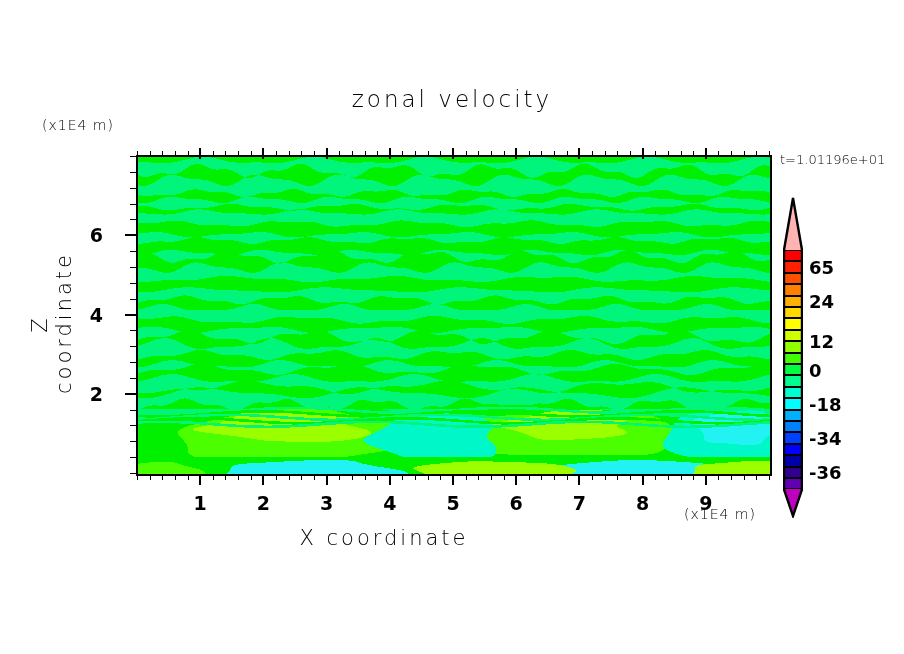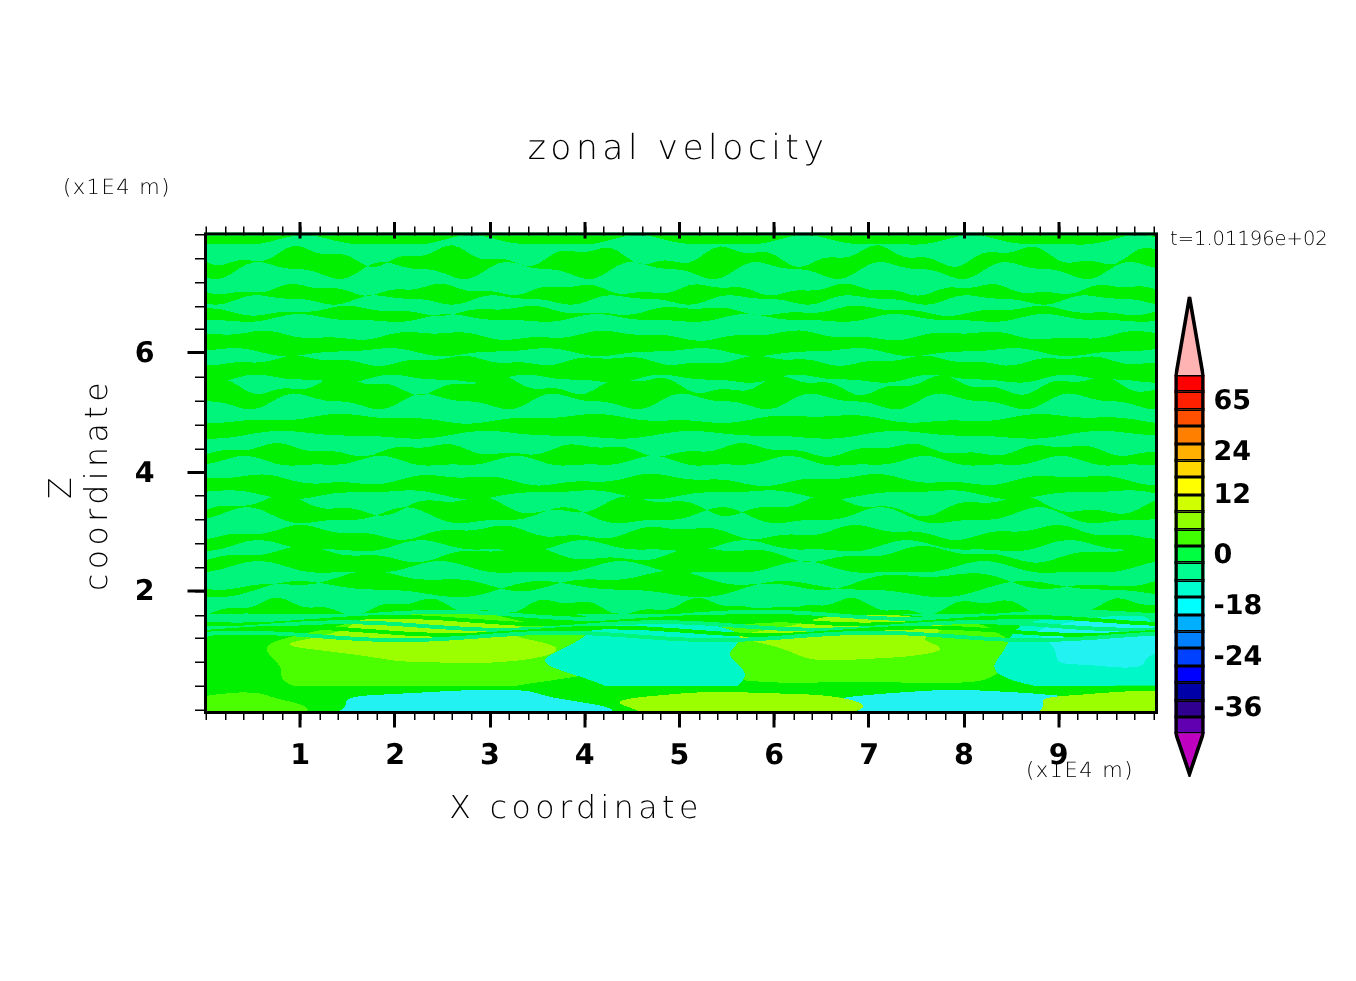--- a/index.html
+++ b/index.html
@@ -73,21 +73,21 @@
     transform:translateY(-50%);white-space:nowrap;
     font-family:"DejaVu Sans",sans-serif;
   }
 </style>
 </head>
 <body>
 
 <div id="title" class="thin">zonal velocity</div>
 <div id="unit-top" class="thin">(x1E4 m)</div>
 <div id="unit-bottom" class="thin">(x1E4 m)</div>
-<div id="timestamp" class="thin">t=1.01196e+02</div>
+<div id="timestamp" class="thin">t=1.01196e+01</div>
 <div id="xlabel" class="thin">X coordinate</div>
 <div id="ylabel" class="thin">Z coordinate</div>
 
 <div id="plot">
   <svg id="field" viewBox="0 0 632 317" preserveAspectRatio="none">
       <path d="M0.0 0.0 L632.0 0.0 L632.0 317.0 L0.0 317.0 Z" fill="#00f57a" shape-rendering="crispEdges"></path>
       <path d="M0.0 -7.6 L5.3 -6.8 L10.5 -5.5 L15.8 -3.9 L21.1 -2.4 L26.3 -1.6 L31.6 -1.6 L36.9 -2.4 L42.1 -3.6 L47.4 -4.8 L52.7 -5.5 L57.9 -5.7 L63.2 -5.5 L68.5 -5.4 L73.7 -5.8 L79.0 -6.8 L84.3 -8.1 L89.5 -9.6 L94.8 -10.5 L100.1 -10.6 L105.3 -9.8 L110.6 -8.5 L115.9 -7.0 L121.1 -5.9 L126.4 -5.3 L131.7 -5.3 L136.9 -5.5 L142.2 -5.4 L147.5 -4.9 L152.7 -3.9 L158.0 -2.7 L163.3 -1.8 L168.5 -1.5 L173.8 -2.1 L179.1 -3.5 L184.3 -5.2 L189.6 -6.7 L194.9 -7.6 L200.1 -7.9 L205.4 -7.6 L210.7 -7.4 L215.9 -7.4 L221.2 -7.9 L226.5 -8.8 L231.7 -9.7 L237.0 -10.0 L242.3 -9.6 L247.5 -8.4 L252.8 -6.6 L258.1 -4.9 L263.3 -3.7 L268.6 -3.1 L273.9 -3.3 L279.1 -3.8 L284.4 -4.2 L289.7 -4.2 L294.9 -3.7 L300.2 -3.1 L305.5 -2.7 L310.7 -2.9 L316.0 -3.9 L321.3 -5.6 L326.5 -7.4 L331.8 -8.9 L337.1 -9.6 L342.3 -9.6 L347.6 -9.0 L352.9 -8.2 L358.1 -7.7 L363.4 -7.7 L368.7 -8.0 L373.9 -8.3 L379.2 -8.3 L384.5 -7.6 L389.7 -6.2 L395.0 -4.4 L400.3 -2.8 L405.5 -1.9 L410.8 -1.8 L416.1 -2.4 L421.3 -3.5 L426.6 -4.4 L431.9 -5.0 L437.1 -5.0 L442.4 -4.8 L447.7 -4.7 L452.9 -5.1 L458.2 -6.2 L463.5 -7.7 L468.7 -9.2 L474.0 -10.3 L479.3 -10.6 L484.5 -10.0 L489.8 -8.8 L495.1 -7.5 L500.3 -6.5 L505.6 -6.0 L510.9 -6.0 L516.1 -6.2 L521.4 -6.1 L526.7 -5.4 L531.9 -4.3 L537.2 -2.9 L542.5 -1.8 L547.7 -1.4 L553.0 -1.8 L558.3 -3.0 L563.5 -4.6 L568.8 -6.0 L574.1 -6.9 L579.3 -7.1 L584.6 -7.0 L589.9 -6.8 L595.1 -7.0 L600.4 -7.7 L605.7 -8.8 L610.9 -9.8 L616.2 -10.4 L621.5 -10.1 L626.7 -8.9 L632.0 -7.3 L632.0 1.0 L626.7 0.0 L621.5 -0.4 L616.2 -0.1 L610.9 0.8 L605.7 2.1 L600.4 3.6 L595.1 4.8 L589.9 5.6 L584.6 6.0 L579.3 6.0 L574.1 5.7 L568.8 5.5 L563.5 5.4 L558.3 5.5 L553.0 5.6 L547.7 5.7 L542.5 5.5 L537.2 4.9 L531.9 3.8 L526.7 2.5 L521.4 1.1 L516.1 0.1 L510.9 -0.4 L505.6 -0.2 L500.3 0.7 L495.1 2.0 L489.8 3.4 L484.5 4.7 L479.3 5.6 L474.0 6.0 L468.7 6.0 L463.5 5.7 L458.2 5.5 L452.9 5.4 L447.7 5.4 L442.4 5.6 L437.1 5.7 L431.9 5.6 L426.6 5.0 L421.3 4.0 L416.1 2.7 L410.8 1.3 L405.5 0.2 L400.3 -0.4 L395.0 -0.2 L389.7 0.5 L384.5 1.8 L379.2 3.2 L373.9 4.5 L368.7 5.5 L363.4 5.9 L358.1 6.0 L352.9 5.8 L347.6 5.5 L342.3 5.4 L337.1 5.4 L331.8 5.6 L326.5 5.7 L321.3 5.6 L316.0 5.1 L310.7 4.1 L305.5 2.8 L300.2 1.5 L294.9 0.3 L289.7 -0.3 L284.4 -0.3 L279.1 0.4 L273.9 1.6 L268.6 3.1 L263.3 4.4 L258.1 5.4 L252.8 5.9 L247.5 6.0 L242.3 5.8 L237.0 5.5 L231.7 5.4 L226.5 5.4 L221.2 5.6 L215.9 5.7 L210.7 5.6 L205.4 5.2 L200.1 4.3 L194.9 3.0 L189.6 1.6 L184.3 0.4 L179.1 -0.3 L173.8 -0.3 L168.5 0.3 L163.3 1.5 L158.0 2.9 L152.7 4.2 L147.5 5.3 L142.2 5.9 L136.9 6.0 L131.7 5.8 L126.4 5.6 L121.1 5.4 L115.9 5.4 L110.6 5.6 L105.3 5.7 L100.1 5.7 L94.8 5.3 L89.5 4.4 L84.3 3.2 L79.0 1.8 L73.7 0.6 L68.5 -0.2 L63.2 -0.4 L57.9 0.2 L52.7 1.3 L47.4 2.7 L42.1 4.1 L36.9 5.2 L31.6 5.8 L26.3 6.0 L21.1 5.9 L15.8 5.6 L10.5 5.4 L5.3 5.4 L0.0 5.5 Z" fill="#00f000" shape-rendering="crispEdges"></path>
       <path d="M0.0 17.8 L5.3 19.9 L10.5 19.6 L15.8 17.9 L21.1 16.5 L26.3 16.3 L31.6 17.0 L36.9 17.1 L42.1 15.4 L47.4 12.1 L52.7 8.6 L57.9 6.8 L63.2 7.5 L68.5 9.7 L73.7 11.8 L79.0 12.6 L84.3 12.3 L89.5 12.3 L94.8 13.8 L100.1 16.8 L105.3 19.9 L110.6 21.3 L115.9 20.2 L121.1 17.4 L126.4 14.7 L131.7 13.4 L136.9 13.5 L142.2 13.7 L147.5 12.5 L152.7 10.0 L158.0 7.4 L163.3 6.5 L168.5 8.0 L173.8 11.3 L179.1 14.4 L184.3 16.0 L189.6 15.9 L194.9 15.5 L200.1 16.1 L205.4 18.0 L210.7 20.1 L215.9 20.6 L221.2 18.7 L226.5 15.1 L231.7 11.7 L237.0 10.0 L242.3 10.2 L247.5 11.0 L252.8 11.0 L258.1 9.8 L263.3 8.3 L268.6 8.2 L273.9 10.3 L279.1 14.0 L284.4 17.5 L289.7 19.2 L294.9 18.7 L300.2 17.3 L305.5 16.6 L310.7 17.2 L316.0 18.1 L321.3 18.0 L326.5 15.8 L331.8 12.1 L337.1 8.7 L342.3 7.3 L347.6 8.2 L352.9 10.1 L358.1 11.6 L363.4 11.6 L368.7 11.1 L373.9 11.3 L379.2 13.4 L384.5 16.9 L389.7 20.0 L395.0 21.1 L400.3 19.7 L405.5 17.2 L410.8 15.1 L416.1 14.5 L421.3 14.8 L426.6 14.6 L431.9 12.8 L437.1 9.8 L442.4 7.1 L447.7 6.4 L452.9 8.2 L458.2 11.3 L463.5 13.9 L468.7 14.9 L474.0 14.6 L479.3 14.6 L484.5 15.9 L489.8 18.4 L495.1 20.6 L500.3 20.9 L505.6 18.7 L510.9 15.1 L516.1 12.2 L521.4 11.0 L526.7 11.3 L531.9 11.8 L537.2 11.0 L542.5 9.2 L547.7 7.5 L553.0 7.7 L558.3 10.2 L563.5 13.9 L568.8 17.1 L574.1 18.3 L579.3 17.7 L584.6 16.8 L589.9 16.8 L595.1 18.0 L600.4 19.2 L605.7 18.7 L610.9 16.0 L616.2 12.2 L621.5 9.0 L626.7 8.0 L632.0 9.0 L632.0 21.6 L626.7 20.2 L621.5 18.6 L616.2 17.6 L610.9 18.1 L605.7 20.2 L600.4 23.5 L595.1 26.8 L589.9 28.8 L584.6 29.0 L579.3 27.6 L574.1 25.6 L568.8 23.7 L563.5 22.7 L558.3 22.4 L553.0 22.1 L547.7 21.3 L542.5 19.8 L537.2 18.3 L531.9 17.6 L526.7 18.5 L521.4 21.0 L516.1 24.3 L510.9 27.4 L505.6 29.0 L500.3 28.8 L495.1 27.2 L489.8 25.1 L484.5 23.4 L479.3 22.6 L474.0 22.3 L468.7 22.0 L463.5 21.0 L458.2 19.5 L452.9 18.0 L447.7 17.6 L442.4 18.9 L437.1 21.7 L431.9 25.1 L426.6 27.9 L421.3 29.1 L416.1 28.5 L410.8 26.7 L405.5 24.6 L400.3 23.1 L395.0 22.5 L389.7 22.3 L384.5 21.8 L379.2 20.7 L373.9 19.1 L368.7 17.8 L363.4 17.8 L358.1 19.5 L352.9 22.5 L347.6 25.9 L342.3 28.4 L337.1 29.2 L331.8 28.2 L326.5 26.2 L321.3 24.2 L316.0 22.9 L310.7 22.4 L305.5 22.2 L300.2 21.6 L294.9 20.3 L289.7 18.7 L284.4 17.7 L279.1 18.0 L273.9 20.1 L268.6 23.3 L263.3 26.6 L258.1 28.7 L252.8 29.1 L247.5 27.8 L242.3 25.7 L237.0 23.8 L231.7 22.8 L226.5 22.4 L221.2 22.1 L215.9 21.4 L210.7 19.9 L205.4 18.4 L200.1 17.6 L194.9 18.4 L189.6 20.8 L184.3 24.1 L179.1 27.2 L173.8 29.0 L168.5 28.9 L163.3 27.3 L158.0 25.2 L152.7 23.5 L147.5 22.6 L142.2 22.4 L136.9 22.0 L131.7 21.1 L126.4 19.6 L121.1 18.1 L115.9 17.6 L110.6 18.8 L105.3 21.5 L100.1 24.9 L94.8 27.8 L89.5 29.1 L84.3 28.6 L79.0 26.8 L73.7 24.7 L68.5 23.2 L63.2 22.5 L57.9 22.3 L52.7 21.9 L47.4 20.8 L42.1 19.2 L36.9 17.9 L31.6 17.7 L26.3 19.3 L21.1 22.3 L15.8 25.7 L10.5 28.3 L5.3 29.2 L0.0 28.3 Z" fill="#00f000" shape-rendering="crispEdges"></path>
       <path d="M0.0 37.8 L5.3 39.2 L10.5 39.2 L15.8 38.3 L21.1 37.5 L26.3 37.5 L31.6 37.9 L36.9 37.9 L42.1 36.6 L47.4 34.5 L52.7 32.7 L57.9 32.2 L63.2 33.0 L68.5 34.4 L73.7 35.2 L79.0 35.2 L84.3 35.0 L89.5 35.6 L94.8 37.2 L100.1 39.1 L105.3 40.1 L110.6 39.7 L115.9 38.1 L121.1 36.6 L126.4 35.9 L131.7 36.0 L136.9 36.0 L142.2 35.1 L147.5 33.5 L152.7 32.2 L158.0 32.1 L163.3 33.5 L168.5 35.5 L173.8 36.9 L179.1 37.2 L184.3 36.9 L189.6 37.1 L194.9 38.0 L200.1 39.3 L205.4 39.8 L210.7 38.9 L215.9 36.9 L221.2 34.9 L226.5 34.0 L231.7 34.1 L237.0 34.6 L242.3 34.4 L247.5 33.5 L252.8 32.8 L258.1 33.2 L263.3 34.9 L268.6 37.1 L273.9 38.7 L279.1 38.9 L284.4 38.2 L289.7 37.6 L294.9 37.8 L300.2 38.4 L305.5 38.5 L310.7 37.4 L316.0 35.2 L321.3 33.2 L326.5 32.5 L331.8 33.1 L337.1 34.2 L342.3 34.8 L347.6 34.7 L352.9 34.4 L358.1 34.9 L363.4 36.5 L368.7 38.6 L373.9 39.9 L379.2 39.7 L384.5 38.4 L389.7 37.1 L395.0 36.5 L400.3 36.7 L405.5 36.6 L410.8 35.7 L416.1 33.9 L421.3 32.3 L426.6 32.0 L431.9 33.1 L437.1 34.9 L442.4 36.2 L447.7 36.5 L452.9 36.3 L458.2 36.6 L463.5 37.7 L468.7 39.3 L474.0 40.1 L479.3 39.4 L484.5 37.5 L489.8 35.6 L495.1 34.6 L500.3 34.7 L505.6 35.0 L510.9 34.6 L516.1 33.5 L521.4 32.5 L526.7 32.6 L531.9 34.2 L537.2 36.4 L542.5 38.0 L547.7 38.4 L553.0 37.9 L558.3 37.6 L563.5 38.0 L568.8 38.8 L574.1 39.1 L579.3 38.1 L584.6 36.0 L589.9 33.9 L595.1 32.9 L600.4 33.2 L605.7 34.1 L610.9 34.5 L616.2 34.2 L621.5 33.8 L626.7 34.2 L632.0 35.8 L632.0 45.7 L626.7 44.5 L621.5 43.3 L616.2 42.5 L610.9 42.2 L605.7 42.1 L600.4 41.7 L595.1 41.0 L589.9 40.2 L584.6 39.8 L579.3 40.4 L574.1 41.9 L568.8 43.9 L563.5 45.5 L558.3 46.2 L553.0 45.7 L547.7 44.5 L542.5 43.3 L537.2 42.5 L531.9 42.2 L526.7 42.1 L521.4 41.7 L516.1 41.0 L510.9 40.1 L505.6 39.8 L500.3 40.4 L495.1 41.9 L489.8 43.9 L484.5 45.5 L479.3 46.2 L474.0 45.7 L468.7 44.5 L463.5 43.2 L458.2 42.5 L452.9 42.2 L447.7 42.1 L442.4 41.7 L437.1 41.0 L431.9 40.1 L426.6 39.8 L421.3 40.4 L416.1 42.0 L410.8 44.0 L405.5 45.6 L400.3 46.2 L395.0 45.6 L389.7 44.4 L384.5 43.2 L379.2 42.5 L373.9 42.2 L368.7 42.1 L363.4 41.7 L358.1 40.9 L352.9 40.1 L347.6 39.8 L342.3 40.4 L337.1 42.0 L331.8 44.0 L326.5 45.6 L321.3 46.2 L316.0 45.6 L310.7 44.4 L305.5 43.2 L300.2 42.4 L294.9 42.2 L289.7 42.1 L284.4 41.7 L279.1 40.9 L273.9 40.1 L268.6 39.8 L263.3 40.5 L258.1 42.1 L252.8 44.1 L247.5 45.6 L242.3 46.2 L237.0 45.6 L231.7 44.4 L226.5 43.2 L221.2 42.4 L215.9 42.2 L210.7 42.1 L205.4 41.7 L200.1 40.9 L194.9 40.1 L189.6 39.8 L184.3 40.5 L179.1 42.1 L173.8 44.1 L168.5 45.6 L163.3 46.2 L158.0 45.6 L152.7 44.3 L147.5 43.1 L142.2 42.4 L136.9 42.2 L131.7 42.1 L126.4 41.7 L121.1 40.9 L115.9 40.1 L110.6 39.8 L105.3 40.5 L100.1 42.2 L94.8 44.1 L89.5 45.7 L84.3 46.2 L79.0 45.5 L73.7 44.3 L68.5 43.1 L63.2 42.4 L57.9 42.2 L52.7 42.1 L47.4 41.6 L42.1 40.9 L36.9 40.0 L31.6 39.8 L26.3 40.6 L21.1 42.2 L15.8 44.2 L10.5 45.7 L5.3 46.2 L0.0 45.5 Z" fill="#00f000" shape-rendering="crispEdges"></path>
       <path d="M0.0 48.6 L5.3 48.7 L10.5 49.4 L15.8 50.7 L21.1 52.2 L26.3 53.2 L31.6 53.5 L36.9 53.0 L42.1 52.1 L47.4 51.2 L52.7 50.8 L57.9 50.8 L63.2 51.0 L68.5 50.8 L73.7 50.2 L79.0 49.0 L84.3 47.7 L89.5 46.8 L94.8 46.7 L100.1 47.4 L105.3 48.6 L110.6 49.6 L115.9 50.3 L121.1 50.4 L126.4 50.2 L131.7 50.3 L136.9 50.8 L142.2 51.8 L147.5 52.9 L152.7 53.6 L158.0 53.5 L163.3 52.6 L168.5 51.3 L173.8 50.0 L179.1 49.3 L184.3 49.1 L189.6 49.3 L194.9 49.4 L200.1 49.0 L205.4 48.3 L210.7 47.4 L215.9 46.9 L221.2 47.2 L226.5 48.3 L231.7 49.8 L237.0 51.1 L242.3 51.9 L247.5 52.0 L252.8 51.7 L258.1 51.4 L263.3 51.5 L268.6 52.0 L273.9 52.7 L279.1 52.9 L284.4 52.5 L289.7 51.4 L294.9 49.8 L300.2 48.5 L305.5 47.7 L310.7 47.7 L316.0 48.2 L321.3 48.7 L326.5 48.8 L331.8 48.6 L337.1 48.2 L342.3 48.1 L347.6 48.6 L352.9 49.8 L358.1 51.3 L363.4 52.6 L368.7 53.2 L373.9 53.1 L379.2 52.4 L384.5 51.6 L389.7 51.2 L395.0 51.2 L400.3 51.5 L405.5 51.5 L410.8 51.0 L416.1 49.8 L421.3 48.4 L426.6 47.2 L431.9 46.7 L437.1 47.1 L442.4 48.0 L447.7 49.0 L452.9 49.7 L458.2 49.8 L463.5 49.7 L468.7 49.7 L474.0 50.2 L479.3 51.2 L484.5 52.4 L489.8 53.4 L495.1 53.7 L500.3 53.2 L505.6 52.0 L510.9 50.8 L516.1 50.0 L521.4 49.7 L526.7 49.8 L531.9 49.9 L537.2 49.5 L542.5 48.7 L547.7 47.7 L553.0 46.9 L558.3 46.8 L563.5 47.5 L568.8 48.8 L574.1 50.2 L579.3 51.2 L584.6 51.5 L589.9 51.4 L595.1 51.2 L600.4 51.3 L605.7 51.8 L610.9 52.6 L616.2 53.2 L621.5 53.1 L626.7 52.2 L632.0 50.8 L632.0 56.9 L626.7 57.5 L621.5 57.5 L616.2 57.2 L610.9 56.8 L605.7 56.5 L600.4 56.4 L595.1 56.4 L589.9 56.3 L584.6 56.1 L579.3 55.4 L574.1 54.5 L568.8 53.5 L563.5 52.6 L558.3 52.3 L553.0 52.6 L547.7 53.5 L542.5 54.8 L537.2 56.1 L531.9 57.0 L526.7 57.5 L521.4 57.5 L516.1 57.2 L510.9 56.8 L505.6 56.5 L500.3 56.4 L495.1 56.4 L489.8 56.3 L484.5 56.0 L479.3 55.3 L474.0 54.4 L468.7 53.3 L463.5 52.6 L458.2 52.3 L452.9 52.7 L447.7 53.7 L442.4 55.0 L437.1 56.2 L431.9 57.1 L426.6 57.5 L421.3 57.5 L416.1 57.1 L410.8 56.7 L405.5 56.4 L400.3 56.4 L395.0 56.4 L389.7 56.3 L384.5 55.9 L379.2 55.2 L373.9 54.2 L368.7 53.2 L363.4 52.5 L358.1 52.3 L352.9 52.8 L347.6 53.8 L342.3 55.1 L337.1 56.4 L331.8 57.2 L326.5 57.6 L321.3 57.5 L316.0 57.1 L310.7 56.7 L305.5 56.4 L300.2 56.4 L294.9 56.4 L289.7 56.3 L284.4 55.8 L279.1 55.1 L273.9 54.1 L268.6 53.1 L263.3 52.4 L258.1 52.4 L252.8 52.9 L247.5 54.0 L242.3 55.3 L237.0 56.5 L231.7 57.3 L226.5 57.6 L221.2 57.4 L215.9 57.0 L210.7 56.6 L205.4 56.4 L200.1 56.4 L194.9 56.4 L189.6 56.2 L184.3 55.8 L179.1 55.0 L173.8 53.9 L168.5 53.0 L163.3 52.4 L158.0 52.4 L152.7 53.0 L147.5 54.2 L142.2 55.5 L136.9 56.6 L131.7 57.4 L126.4 57.6 L121.1 57.4 L115.9 57.0 L110.6 56.6 L105.3 56.4 L100.1 56.4 L94.8 56.4 L89.5 56.2 L84.3 55.7 L79.0 54.8 L73.7 53.8 L68.5 52.9 L63.2 52.4 L57.9 52.4 L52.7 53.2 L47.4 54.4 L42.1 55.7 L36.9 56.8 L31.6 57.4 L26.3 57.6 L21.1 57.3 L15.8 56.9 L10.5 56.6 L5.3 56.4 L0.0 56.4 Z" fill="#00f000" shape-rendering="crispEdges"></path>
@@ -308,18 +308,18 @@
     <div class="cb-band" style="background: rgb(96, 0, 176); top: 282px; height: 11.4px;"></div>
     <div class="cb-cap" style="top: 0px; border-left: 10px solid transparent; border-right: 10px solid transparent; border-bottom: 54px solid rgb(255, 179, 179);"></div>
     <div class="cb-cap" style="top: 293.4px; border-left: 10px solid transparent; border-right: 10px solid transparent; border-top: 28.6px solid rgb(192, 0, 192);"></div>
     <svg width="20" height="322" style="position: absolute; left: 0px; top: 0px;">
       <path d="M10 2 L19 54 L19 293.4 L10 320 L1 293.4 L1 54 Z" fill="none" stroke="#000" stroke-width="2.4"></path>
     </svg>
   </div>
 <div id="cbar-labels">
     <div class="cblabel" style="top: 267.1px;">65</div>
     <div class="cblabel" style="top: 301.3px; text-align: center;">24</div>
-    <div class="cblabel" style="top: 330px;">12</div>
+    <div class="cblabel" style="top: 341px;">12</div>
     <div class="cblabel" style="top: 369.7px;">0</div>
     <div class="cblabel" style="top: 403.9px;">-18</div>
-    <div class="cblabel" style="top: 438.1px;">-24</div>
+    <div class="cblabel" style="top: 438.1px;">-34</div>
     <div class="cblabel" style="top: 472.3px;">-36</div>
   </div>
 
 </body></html>

